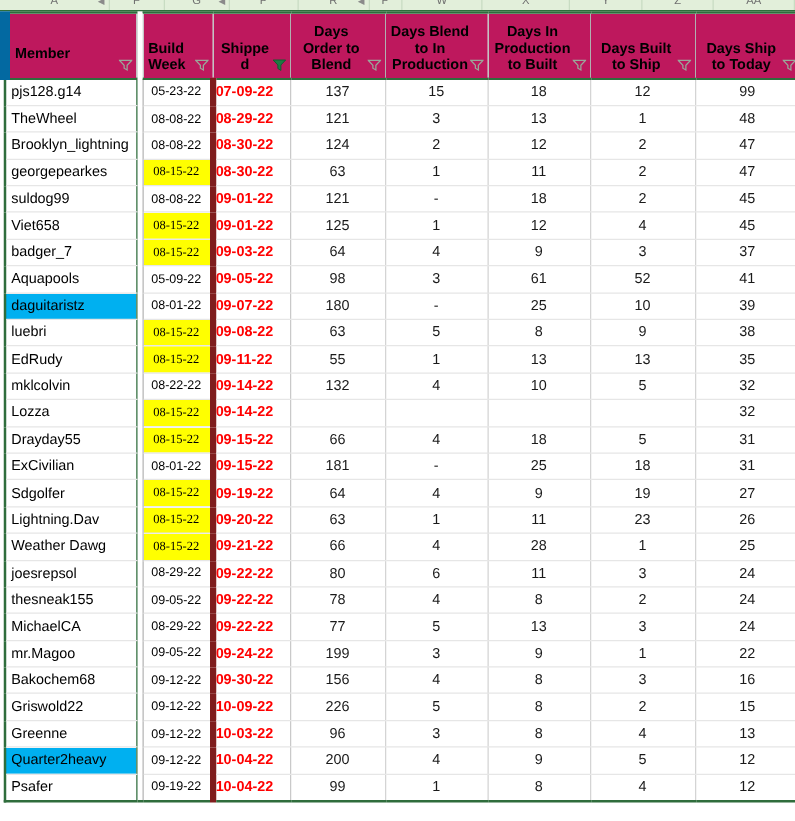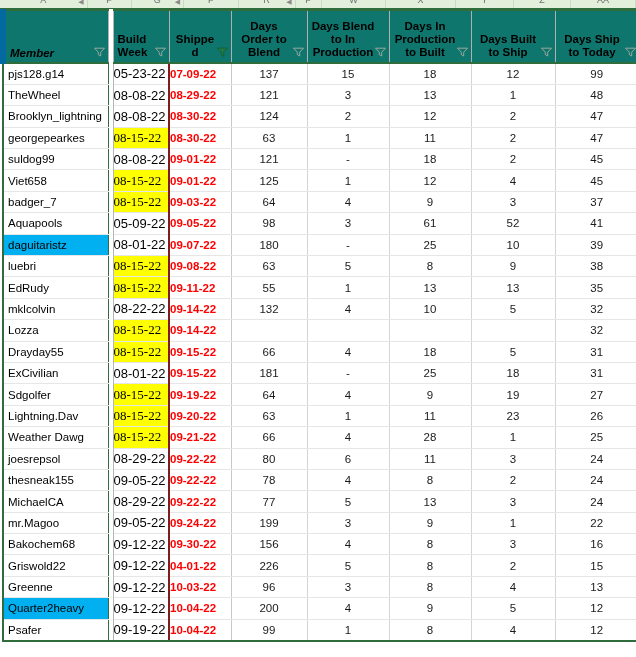--- a/index.html
+++ b/index.html
@@ -64,37 +64,36 @@
 
   table.grid th, table.grid td {
     box-sizing: border-box;
     padding: 0;
     overflow: hidden;
     white-space: nowrap;
   }
 
   
   thead tr.head-row th {
-    background: #0f766e;
+    background: #be185d;
     color: #000000;
     font-weight: bold;
     font-size: 11.5px;
     height: 53px;
     border-right: 1px solid #b0b0b0;
     border-top: 2px solid #2f6d3c;
     border-bottom: 2px solid #2f6d3c;
     vertical-align: bottom;
     position: relative;
   }
   thead tr.head-row th.member-head {
-    border-left: 6px solid #0369a1;
+    border-left: 8px solid #0369a1;
     text-align: left;
     padding-left: 4px;
-    padding-bottom: 3px;
-    font-style: italic;
+    padding-bottom: 13px;
   }
   thead tr.head-row th.spacer-head {
     background: #ffffff;
     border-top: none;
     border-bottom: none;
     border-right: 1px solid #b5b5b5;
     border-left: none;
   }
   thead tr.head-row th.ctr-head {
     text-align: center;
@@ -135,23 +134,24 @@
     padding-left: 4px;
     font-size: 11.5px;
     color: #000000;
   }
   tbody td.spacer {
     background: #ffffff;
     border-right: 1px solid #b5b5b5;
     border-bottom: none;
   }
   tbody td.bweek {
-    font-size: 13px;
+    text-align: center;
+    font-size: 10px;
     color: #000000;
-    border-right: 2px solid #7f1d1d;
+    border-right: 5px solid #7f1d1d;
   }
   tbody td.shipped {
     text-align: left;
     font-size: 11.5px;
     font-weight: bold;
     color: #ff0000;
     border-right: 1px solid #c9c9c9;
   }
   tbody td.num {
     text-align: center;
@@ -564,21 +564,21 @@
           <td class="num">156</td>
           <td class="num">4</td>
           <td class="num">8</td>
           <td class="num">3</td>
           <td class="num last">16</td>
         </tr>
         <tr>
           <td class="member">Griswold22</td>
           <td class="spacer"></td>
           <td class="bweek">09-12-22</td>
-          <td class="shipped">04-01-22</td>
+          <td class="shipped">10-09-22</td>
           <td class="num">226</td>
           <td class="num">5</td>
           <td class="num">8</td>
           <td class="num">2</td>
           <td class="num last">15</td>
         </tr>
         <tr>
           <td class="member">Greenne</td>
           <td class="spacer"></td>
           <td class="bweek">09-12-22</td>

